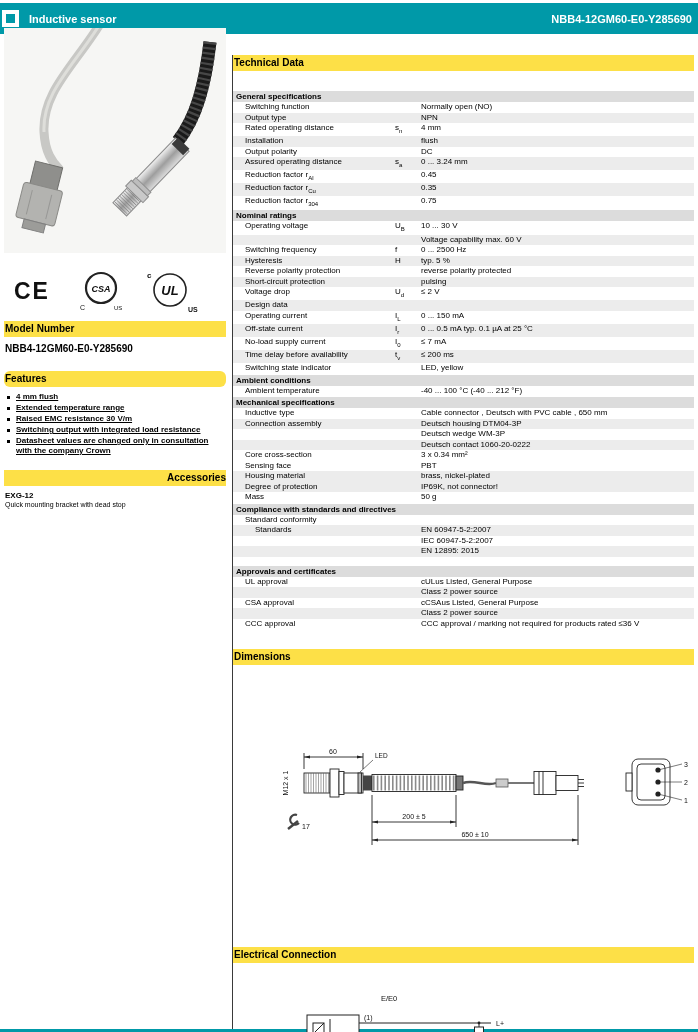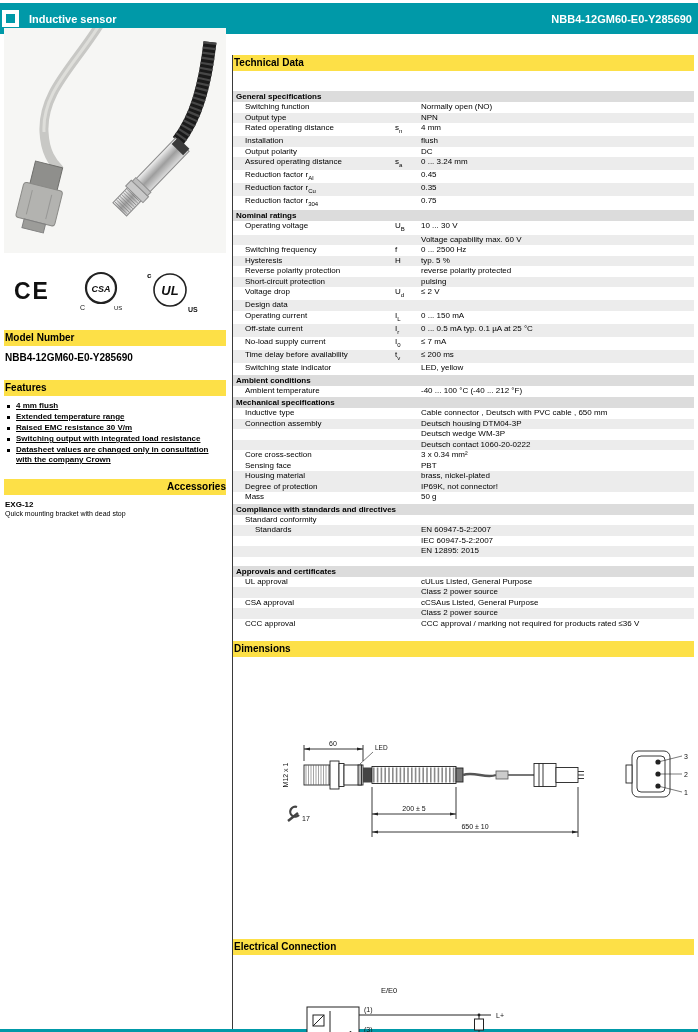--- a/index.html
+++ b/index.html
@@ -21,22 +21,22 @@
   .right { position:absolute; top:55px; left:233px; width:461px; }
   .vrule { position:absolute; left:232px; top:55px; bottom:3px; width:1px; background:#3a3a3a; }
   .bottombar { position:absolute; left:0; right:0; bottom:0; height:3px; background:#0099A8; }
   
   .bar { background:#fde047; height:16px; line-height:16px; font-size:10px;
     font-weight:bold; padding-left:1px; }
   
   .photo { width:222px; height:225px; }
   .certs { display:flex; align-items:center; gap:16px; height:64px; padding:6px 10px 2px 10px; }
   .model-value { font-size:10px; font-weight:bold; margin-top:6px; padding-left:1px; height:12px; }
-  .bar.m-model { margin-top:9px; }
-  .bar.m-feat  { margin-top:16px; }
+  .bar.m-model { }
+  .bar.m-feat  { margin-top:16px;border-radius:6px; }
   .bar.m-acc   { margin-top:14px;text-align:right; }
   .features { padding:4px 0 0 1px; }
   .feature-item { display:flex; margin:1px 0; }
   .bullet { width:3px; height:3px; background:#000; margin:4px 6px 0 2px; flex:0 0 auto; }
   .ftext { font-size:8px; font-weight:bold; line-height:10px;text-decoration:underline; }
   .acc-name { font-size:8px; font-weight:bold; margin-top:5px; padding-left:1px; }
   .acc-desc { font-size:7px; margin-top:1px; padding-left:1px; }
   
   .td-table { margin-top:20px; }
   .sec-hdr { background:#DCDCDC; font-weight:bold; font-size:8px; height:11px;
@@ -44,21 +44,21 @@
   .sec.gap { margin-top:9px; }
   .line { display:flex; min-height:10.5px; font-size:8px; line-height:10.5px; }
   .line.shade { background:#ECECEC; }
   .lab { width:162px; padding-left:12px; flex:0 0 auto; }
   .lab.indent { padding-left:22px; }
   .sym { width:26px; flex:0 0 auto; }
   .val { flex:1; }
   sub { font-size:6px; }
   
   .dim-wrap  { margin-top:80px; margin-left:1px; }
-  .bar.m-dim  { margin-top:12px; }
+  .bar.m-dim  { margin-top:20px; }
   .bar.m-elec { margin-top:46px; }
   .elec-wrap { margin-top:26px; margin-left:60px; }
   svg text { font-family:"Liberation Sans", sans-serif; fill:#111; }
 </style>
 </head>
 <body>
 
 <header class="topbar">
   <div class="logo">
       <div class="logo-inner"></div>

